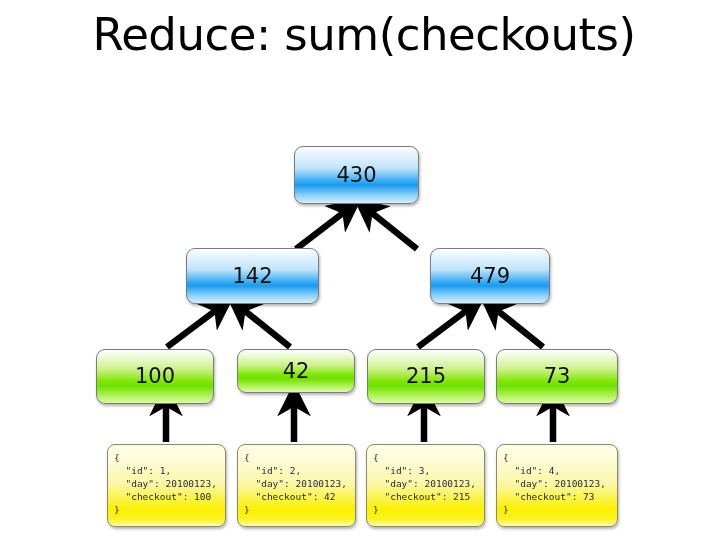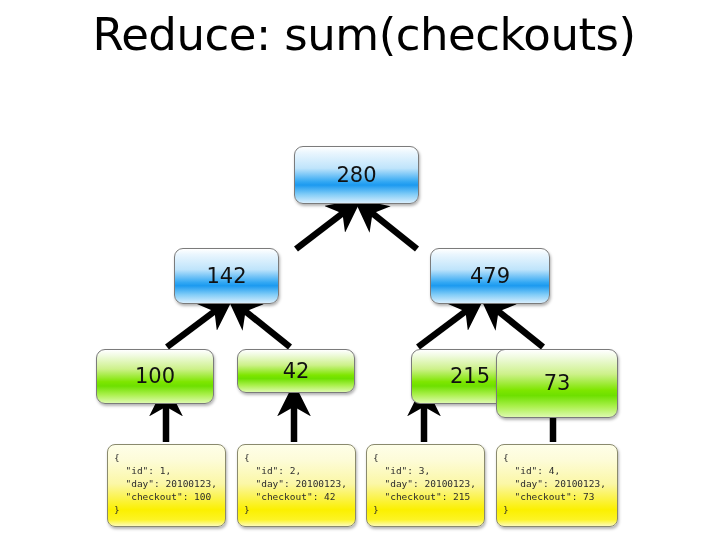--- a/index.html
+++ b/index.html
@@ -141,44 +141,44 @@
 
     <line x1="543" y1="347" x2="498" y2="311" stroke="#000000" stroke-width="6.5" marker-end="url(#ah)"></line>
 
     <line x1="166" y1="442" x2="166" y2="406" stroke="#000000" stroke-width="6.5" marker-end="url(#ah)"></line>
     <line x1="294" y1="442" x2="294" y2="406" stroke="#000000" stroke-width="6.5" marker-end="url(#ah)"></line>
     <line x1="424" y1="442" x2="424" y2="406" stroke="#000000" stroke-width="6.5" marker-end="url(#ah)"></line>
     <line x1="553" y1="442" x2="553" y2="406" stroke="#000000" stroke-width="6.5" marker-end="url(#ah)"></line>
   </svg>
 
   <div class="node blue" style="left:294px; top:146px; width:125px; height:58px;">
-    <span class="val">280</span>
-  </div>
-
-  <div class="node blue" style="left:174px; top:248px; width:105px; height:56px;">
+    <span class="val">430</span>
+  </div>
+
+  <div class="node blue" style="left:186px; top:248px; width:133px; height:56px;">
     <span class="val">142</span>
   </div>
 
   <div class="node blue" style="left:430px; top:248px; width:120px; height:56px;">
     <span class="val">479</span>
   </div>
 
   <div class="node green" style="left:96px; top:349px; width:118px; height:55px;">
     <span class="val">100</span>
   </div>
 
   <div class="node green" style="left:237px; top:349px; width:118px; height:44px;">
     <span class="val">42</span>
   </div>
 
-  <div class="node green" style="left:367px; top:349px; width:118px; height:55px;margin-left:44px;">
+  <div class="node green" style="left:367px; top:349px; width:118px; height:55px;">
     <span class="val">215</span>
   </div>
 
-  <div class="node green" style="left:496px; top:349px; width:122px; height:69px;align-items:center;">
+  <div class="node green" style="left:496px; top:349px; width:122px; height:55px;align-items:center;">
     <span class="val">73</span>
   </div>
 
   <div class="doc" style="left:107px; top:444px; width:119px; height:83px;">
     <pre>{
   "id": 1,
   "day": 20100123,
   "checkout": 100
 }</pre>
   </div>

